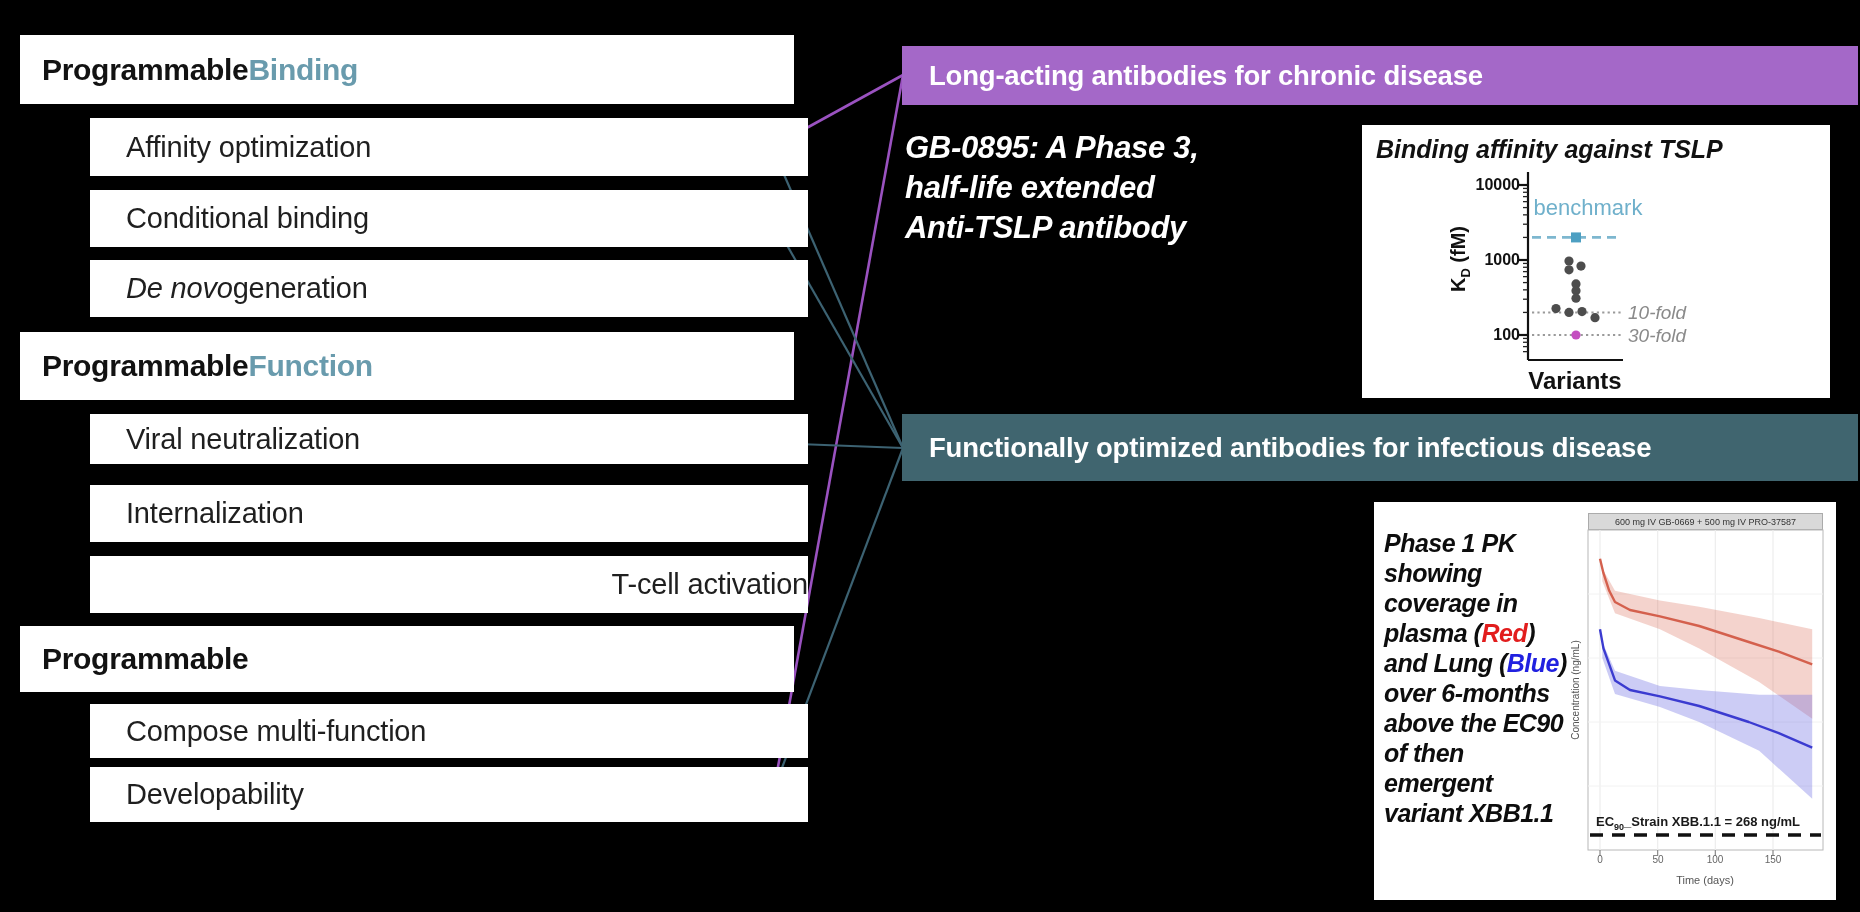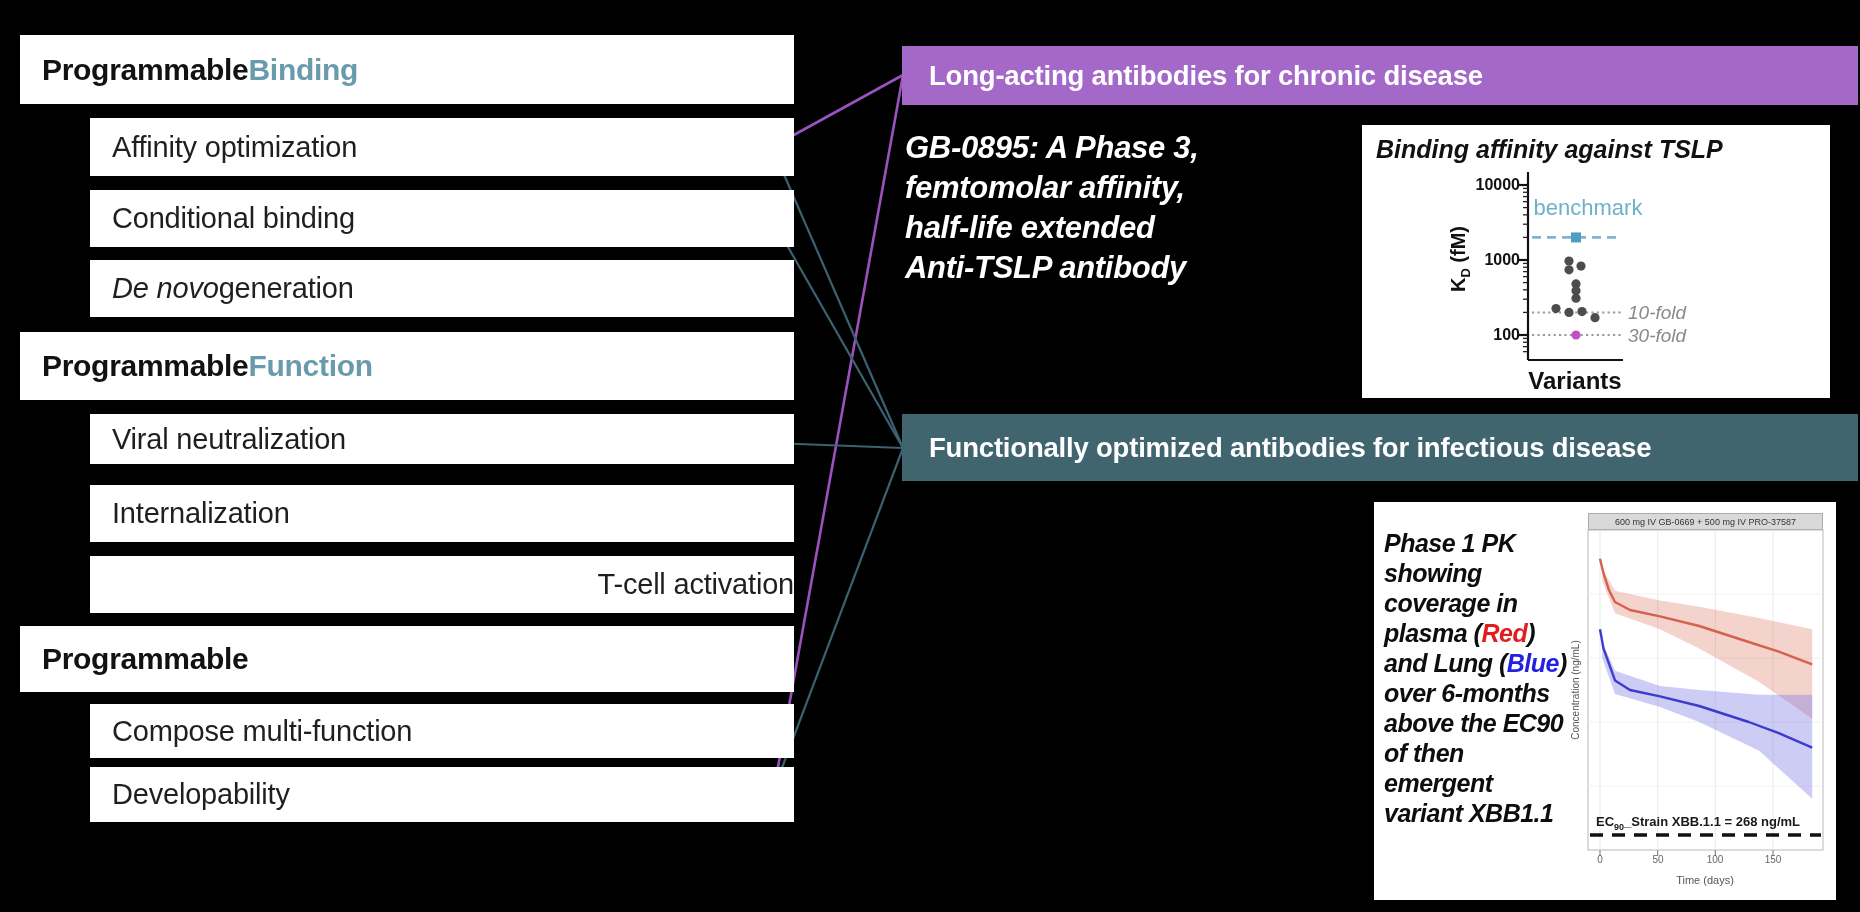--- a/index.html
+++ b/index.html
@@ -1,21 +1,21 @@
 <!DOCTYPE html>
 <html style="--accent: #699bad;"><head>
 <meta charset="utf-8">
 <style>
   html,body{margin:0;padding:0;background:#000;}
   #canvas{position:relative;width:1860px;height:912px;background:#000;overflow:hidden;
           font-family:"Liberation Sans",sans-serif;}
   #connectors{position:absolute;left:0;top:0;z-index:1;}
   .bar{position:absolute;background:#fff;display:flex;align-items:center;z-index:2;}
   .bar.header{padding-left:22px;font-weight:bold;font-size:30px;color:#121212;letter-spacing:-0.3px;}
-  .bar.item{padding-left:22px;font-size:29px;color:#1f1f1f;letter-spacing:-0.2px;}
+  .bar.item{padding-left:36px;font-size:29px;color:#1f1f1f;letter-spacing:-0.2px;}
   .accent{color:var(--accent,#699bad);font-weight:bold;}
   .it{font-style:italic;}
   .banner{position:absolute;display:flex;align-items:center;padding-left:27px;z-index:2;
           font-weight:bold;font-size:27.5px;color:#fff;letter-spacing:-0.2px;}
   .bigtext{position:absolute;color:#fff;font-weight:bold;font-style:italic;
            font-size:31px;line-height:40px;z-index:2;letter-spacing:-0.3px;}
   .bigtext sup{font-size:0.6em;}
   .chartbox{position:absolute;background:#fff;z-index:2;}
   .lbl{position:absolute;white-space:nowrap;}
   
@@ -88,21 +88,20 @@
   </div>
   <div class="bar item" style="left:90px;top:767px;width:682px;height:55px;">
     <span>Developability</span>
   </div>
 
   <div class="banner" style="left: 902px; top: 46px; width: 929px; height: 59px; background: rgb(164, 104, 200);">
     <span>Long-acting antibodies for chronic disease</span>
   </div>
   <div class="bigtext" style="left:905px;top:128px;width:440px;">
     <div>GB-0895: A Phase 3,</div>
-    <div>femtomolar affinity,</div>
     <div>half-life extended</div>
     <div>Anti-TSLP antibody</div>
   </div>
 
   <div class="chartbox" style="left:1362px;top:125px;width:468px;height:273px;">
     <svg id="chart1-svg" width="468" height="273" style="position:absolute;left:0;top:0;">
         <line x1="170" y1="187.4227503252014" x2="261" y2="187.4227503252014" stroke="#9a9a9a" stroke-width="2" stroke-dasharray="2.2,3.2"></line>
         <line x1="170" y1="210" x2="261" y2="210" stroke="#9a9a9a" stroke-width="2" stroke-dasharray="2.2,3.2"></line>
         <line x1="170" y1="112.4227503252014" x2="255" y2="112.4227503252014" stroke="#7db7cf" stroke-width="2.6" stroke-dasharray="9,6"></line>
         <rect x="209" y="107.4227503252014" width="10" height="10" fill="#4d9fc2"></rect>

